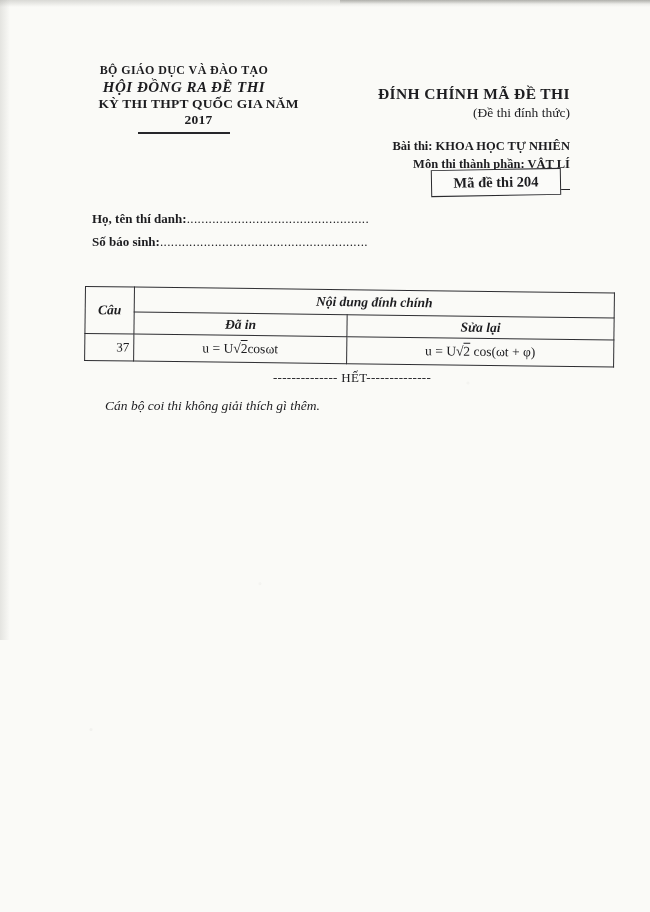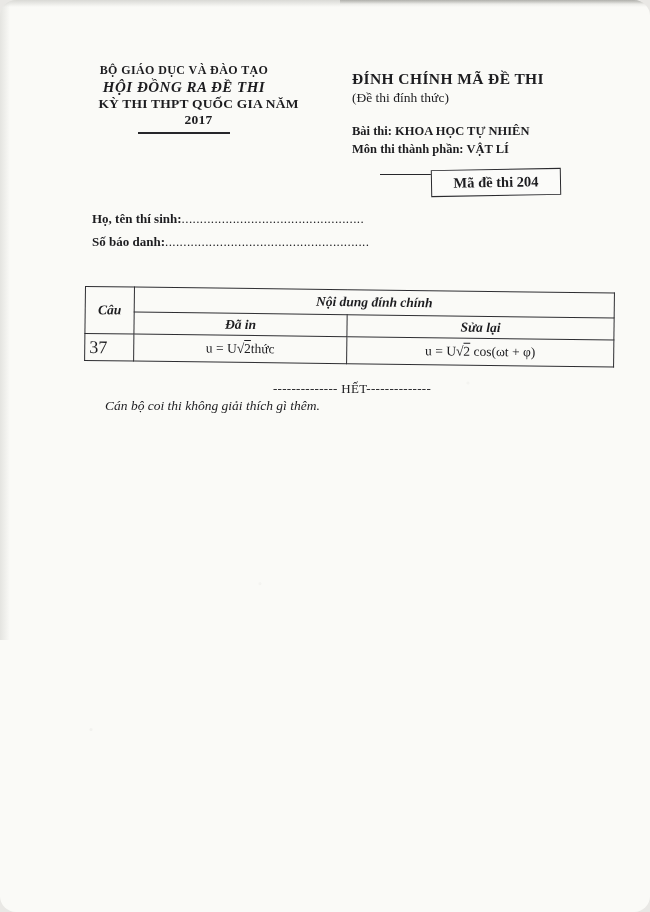--- a/index.html
+++ b/index.html
@@ -5,21 +5,20 @@
   html, body { margin: 0; padding: 0; background: #e9e8e5; }
   .page {
     position: relative;
     width: 650px;
     height: 912px;
     margin: 0 auto;
     background: #fafaf7;
     overflow: hidden;
     font-family: "Liberation Serif", "DejaVu Serif", serif;
     color: #1d1d20;
-    border-radius: 16px;
   }
   
   .scan-edge-top {
     position: absolute; top: 0; left: 0; right: 0; height: 7px;
     background: linear-gradient(to bottom, rgba(140,140,135,0.30), rgba(250,250,247,0));
   }
   .scan-edge-top::after {
     content: ""; position: absolute; right: 0; top: 0; width: 310px; height: 4px;
     background: linear-gradient(to bottom, rgba(115,115,110,0.40), rgba(250,250,247,0));
   }
@@ -40,21 +39,21 @@
     position: absolute; left: 66px; top: 62px; width: 236px; text-align: center;
     line-height: 16px;
   }
   .hl1 { font-size: 12px;   font-weight: bold; letter-spacing: 0.4px; }
   .hl2 { font-size: 15px;   font-weight: bold; letter-spacing: 0.5px; margin-top: 1px; font-style: italic; }
   .hl3 { font-size: 13.5px; font-weight: bold; letter-spacing: 0.2px; margin-top: 1px; margin-left: 29px; }
   .hl-rule { width: 92px; height: 2px; background: #26262a; margin: 4px auto 0; }
 
   
   .header-right {
-    position: absolute; left: 352px; top: 70px; width: 218px; text-align: left;
+    position: absolute; left: 352px; top: 85px; width: 218px; text-align: right;
   }
   .hr-title   { font-size: 15.5px; font-weight: bold; letter-spacing: 0.4px; line-height: 18px; }
   .hr-sub     { font-size: 13.5px; line-height: 17px; margin-top: 1px; }
   .hr-exam    { font-size: 12.5px; font-weight: bold; line-height: 17px; margin-top: 17px; }
   .hr-subject { font-size: 12.5px; font-weight: bold; line-height: 17px; margin-top: 1px; }
   .subject-underline { border-bottom: 1.6px solid #26262a; padding-bottom: 18px; }
 
   
   .code-box {
     position: absolute; left: 431px; top: 169px; width: 128px; height: 25px;
@@ -76,27 +75,27 @@
     border-collapse: collapse;
     transform: rotate(0.7deg); transform-origin: 0 0;
   }
   .fix-table td { border: 1.5px solid #2e2e32; padding: 0 4px; background: rgba(250,250,247,0.0); }
   .th  { font-weight: bold; font-style: italic; text-align: center; font-size: 13.5px; }
   .cau { width: 40px; font-style: italic; }
   .content-hdr { height: 24px; }
   .dain   { width: 204px; height: 21px; }
   .sualai { width: 258px; }
   .data-row td { height: 26px; }
-  .qnum    { text-align: left; font-size: 18px; }
+  .qnum    { text-align: right; font-size: 13px; }
   .formula { text-align: center; font-size: 13.5px; white-space: nowrap; }
   .radicand { text-decoration: overline; }
 
   
   .het {
-    position: absolute; top: 381px; left: 352px; transform: translateX(-50%);
+    position: absolute; top: 370px; left: 352px; transform: translateX(-50%);
     font-size: 13px; white-space: nowrap; letter-spacing: 0.3px;
   }
   .note {
     position: absolute; left: 105px; top: 398px;
     font-style: italic; font-size: 13.5px;
   }
 </style>
 </head>
 <body>
 
@@ -117,37 +116,37 @@
     <div class="hr-sub">(Đề thi đính thức)</div>
     <div class="hr-exam">Bài thi: KHOA HỌC TỰ NHIÊN</div>
     <div class="hr-subject"><span>Môn </span><span class="subject-underline">thi thành phần: VẬT LÍ</span></div>
   </div>
 
   <div class="code-box">
     <span>Mã đề thi 204</span>
   </div>
 
   <div class="candidate">
-    <div class="cand-line"><span class="cand-label">Họ, tên thí sinh:</span><span class="cand-dots">..................................................</span></div>
-    <div class="cand-line"><span class="cand-label">Số báo danh:</span><span class="cand-dots">.........................................................</span></div>
+    <div class="cand-line"><span class="cand-label">Họ, tên thí danh:</span><span class="cand-dots">..................................................</span></div>
+    <div class="cand-line"><span class="cand-label">Số báo sinh:</span><span class="cand-dots">.........................................................</span></div>
   </div>
 
   <table class="fix-table">
     <tbody>
       <tr>
         <td class="th cau" rowspan="2">Câu</td>
         <td class="th content-hdr" colspan="2">Nội dung đính chính</td>
       </tr>
       <tr>
         <td class="th dain">Đã in</td>
         <td class="th sualai">Sửa lại</td>
       </tr>
       <tr class="data-row">
         <td class="qnum">37</td>
-        <td class="formula"><span>u = U√</span><span class="radicand">2</span><span>thức</span></td>
+        <td class="formula"><span>u = U√</span><span class="radicand">2</span><span>cosωt</span></td>
         <td class="formula"><span>u = U√</span><span class="radicand">2</span><span> cos(ωt + φ)</span></td>
       </tr>
     </tbody>
   </table>
 
   <div class="het">-------------- HẾT--------------</div>
   <div class="note">Cán bộ coi thi không giải thích gì thêm.</div>
 </div>
 
 </body></html>

